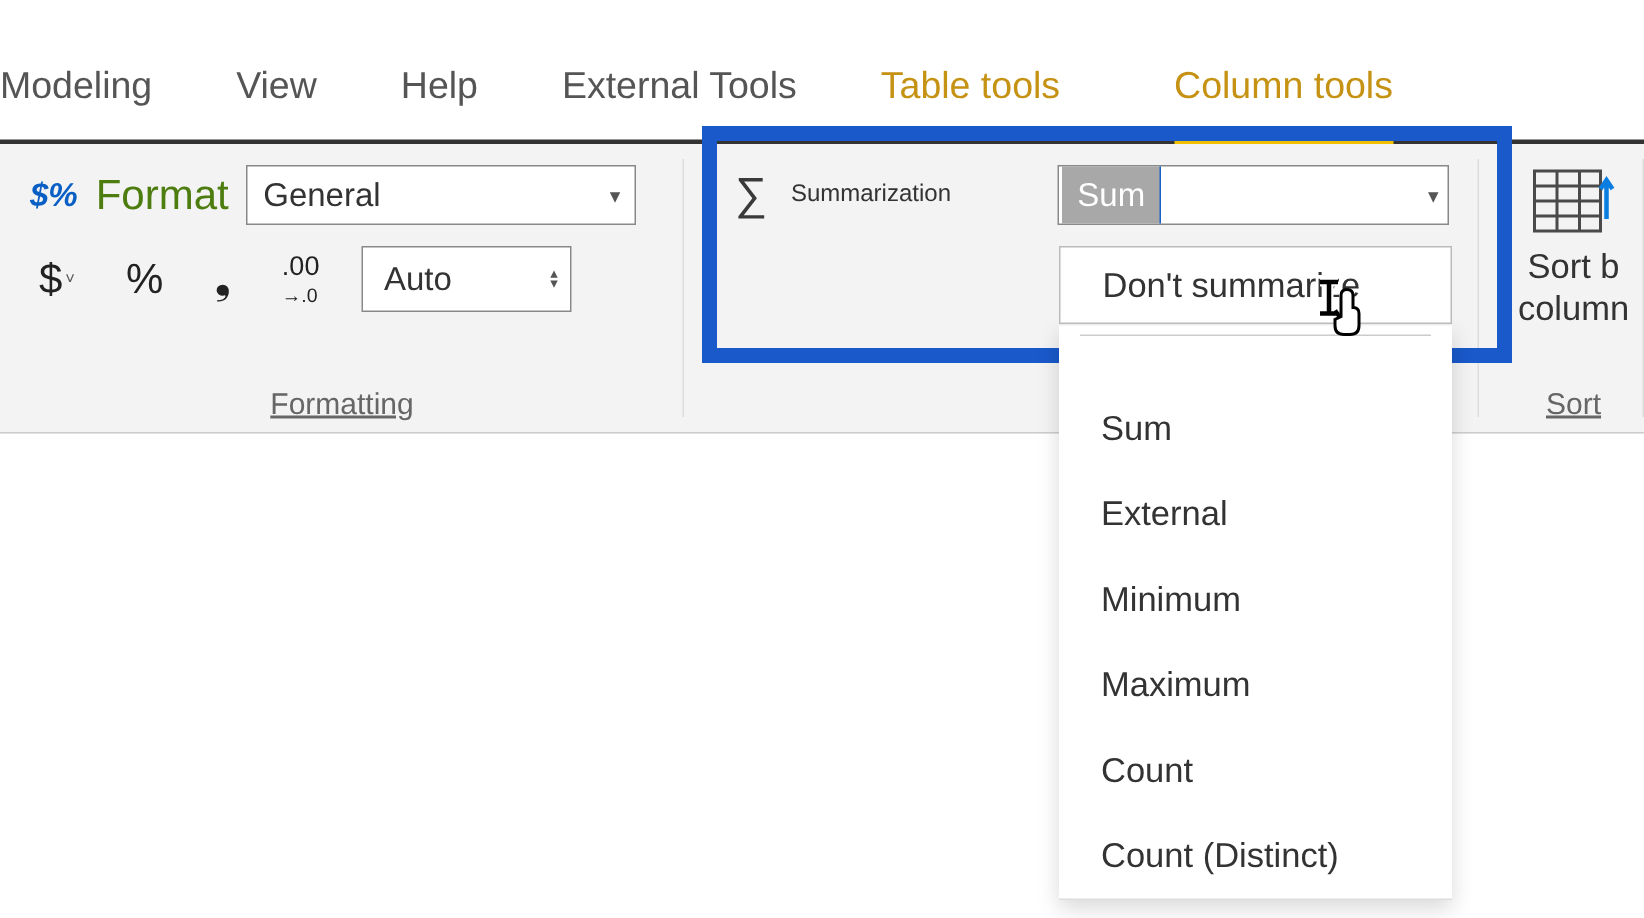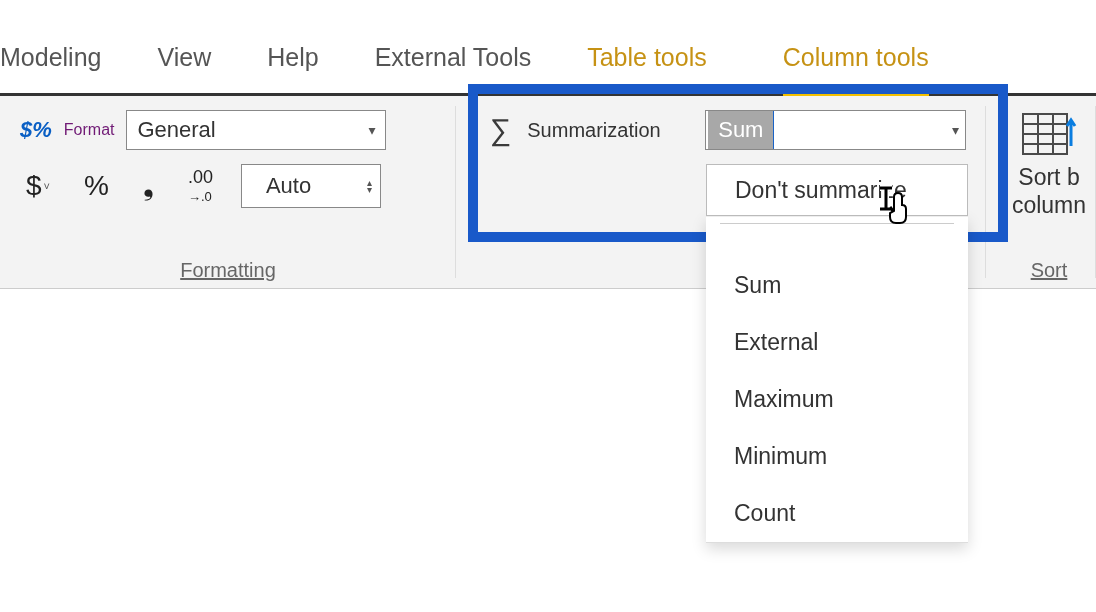--- a/index.html
+++ b/index.html
@@ -66,21 +66,21 @@
   .group-title {
     text-align: center;
     font-size: 20px;
     color: #666;
     text-decoration: underline;
   }
   .group-content { display: flex; flex-direction: column; gap: 14px; }
 
   .row { display: flex; align-items: center; gap: 12px; }
 
-  .format-label { font-size: 16px; color: #701a75; }
+  .format-label { font-size: 28px; color: #4d7c0f; }
   .format-dropdown {
     background: #fff;
     border: 1px solid #888;
     width: 260px;
     height: 40px;
     display: flex;
     align-items: center;
     justify-content: space-between;
     padding: 0 10px;
     font-size: 22px;
@@ -92,39 +92,39 @@
   .fmt-small-arrow { font-size: 11px; color: #555; }
 
   .auto-spin {
     background: #fff;
     border: 1px solid #888;
     width: 140px;
     height: 44px;
     display: flex;
     align-items: center;
     justify-content: space-between;
-    padding: 0 8px 0 24px;
+    padding: 0 8px 0 14px;
     font-size: 22px;
     color: #333;
   }
   .spin-arrows { display:flex; flex-direction:column; line-height:7px; font-size:10px; color:#555;}
 
   .highlight-box {
     position: absolute;
     border: 10px solid #1959c9;
     left: 468px;
     top: 84px;
     width: 540px;
     height: 158px;
     pointer-events: none;
     z-index: 10;
   }
 
   .props-group { padding-left: 30px; width: 530px; }
-  .props-label { font-size: 20px; color: #333; }
+  .props-label { font-size: 16px; color: #333; }
   .props-dropdown {
     background: #fff;
     border: 1px solid #888;
     width: 267px;
     height: 40px;
     display: flex;
     align-items: center;
     justify-content: space-between;
     padding: 0 6px 0 0;
     font-size: 22px;
@@ -292,23 +292,24 @@
 <div class="highlight-box"></div>
 
 <div class="hover-item">
   <span>Don't summarize</span>
 </div>
 <div class="hover-sep"></div>
 
 <div class="dropdown-menu">
   <div class="menu-item">Sum</div>
   <div class="menu-item">External</div>
+  <div class="menu-item">Minimum</div>
   <div class="menu-item">Maximum</div>
-  <div class="menu-item">Minimum</div>
   <div class="menu-item">Count</div>
+  <div class="menu-item">Count (Distinct)</div>
 </div>
 
 <div class="cursor">
   <svg width="36" height="40" viewBox="0 0 36 40">
     <path d="M10 3 L10 24 M4 3 L16 3 M4 24 L16 24 M20 10 L20 30 L14 22 M20 30 L26 22" fill="none" stroke="#fff" stroke-width="6"></path>
     <path d="M10 3 L10 24 M4 3 L16 3 M4 24 L16 24 M20 10 L20 30 L14 22 M20 30 L26 22" fill="none" stroke="#000" stroke-width="3"></path>
     <path d="M18 26 L18 12 Q18 8 22 8 Q26 8 26 12 L26 20 Q30 20 30 24 L30 32 Q30 38 24 38 L20 38 Q14 38 14 32 L14 28 Z" fill="#fff" stroke="#000" stroke-width="2"></path>
   </svg>
 </div>
 

